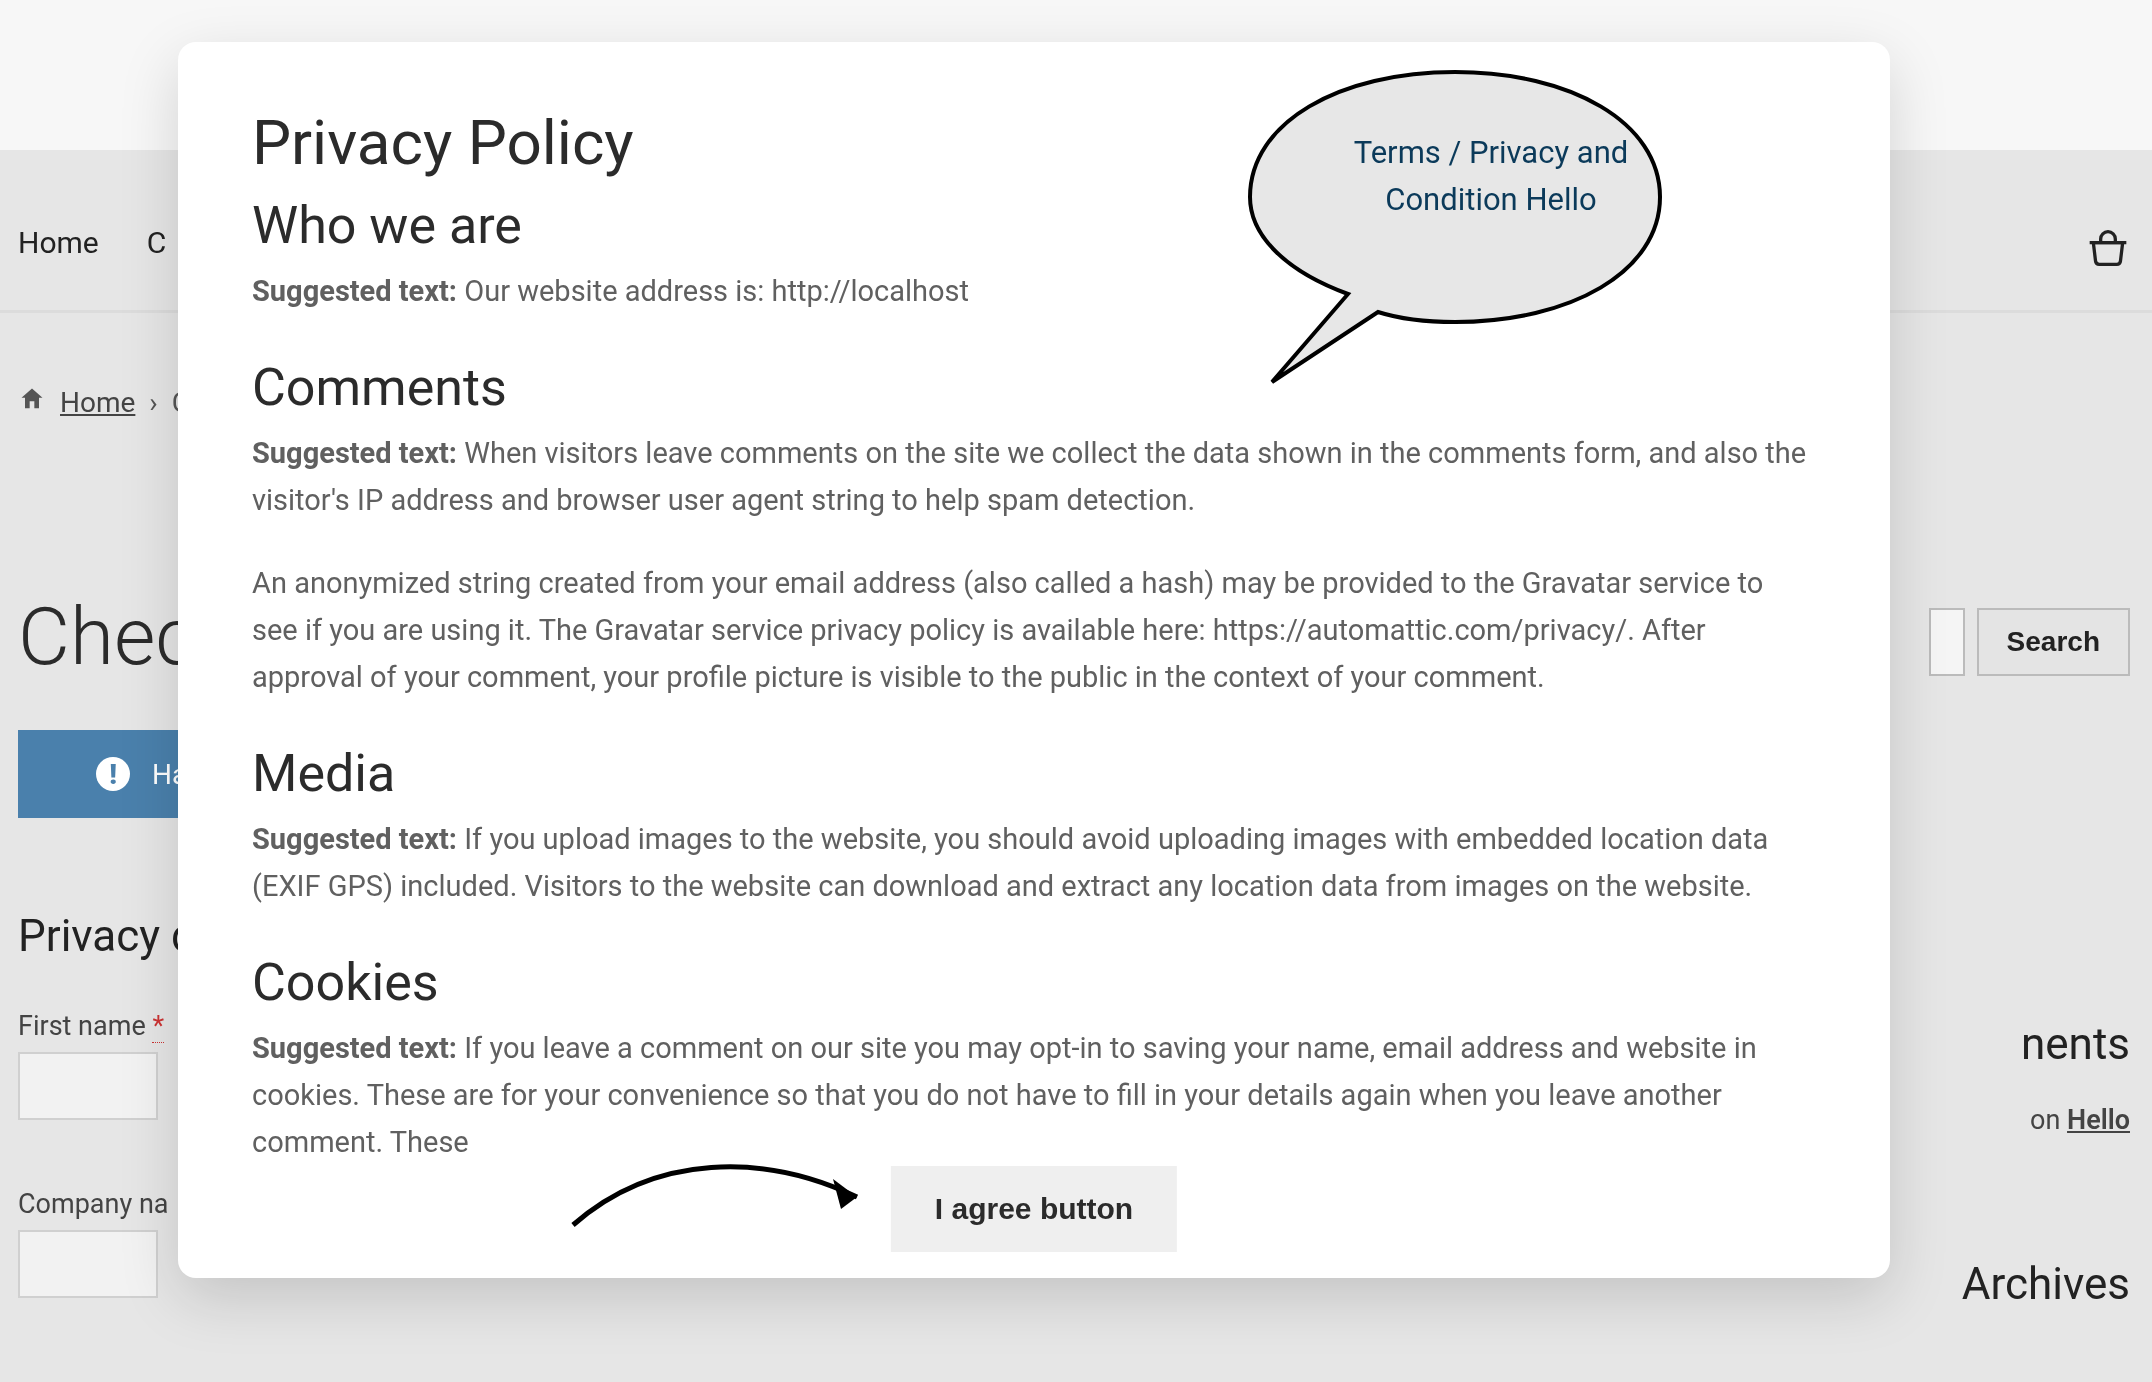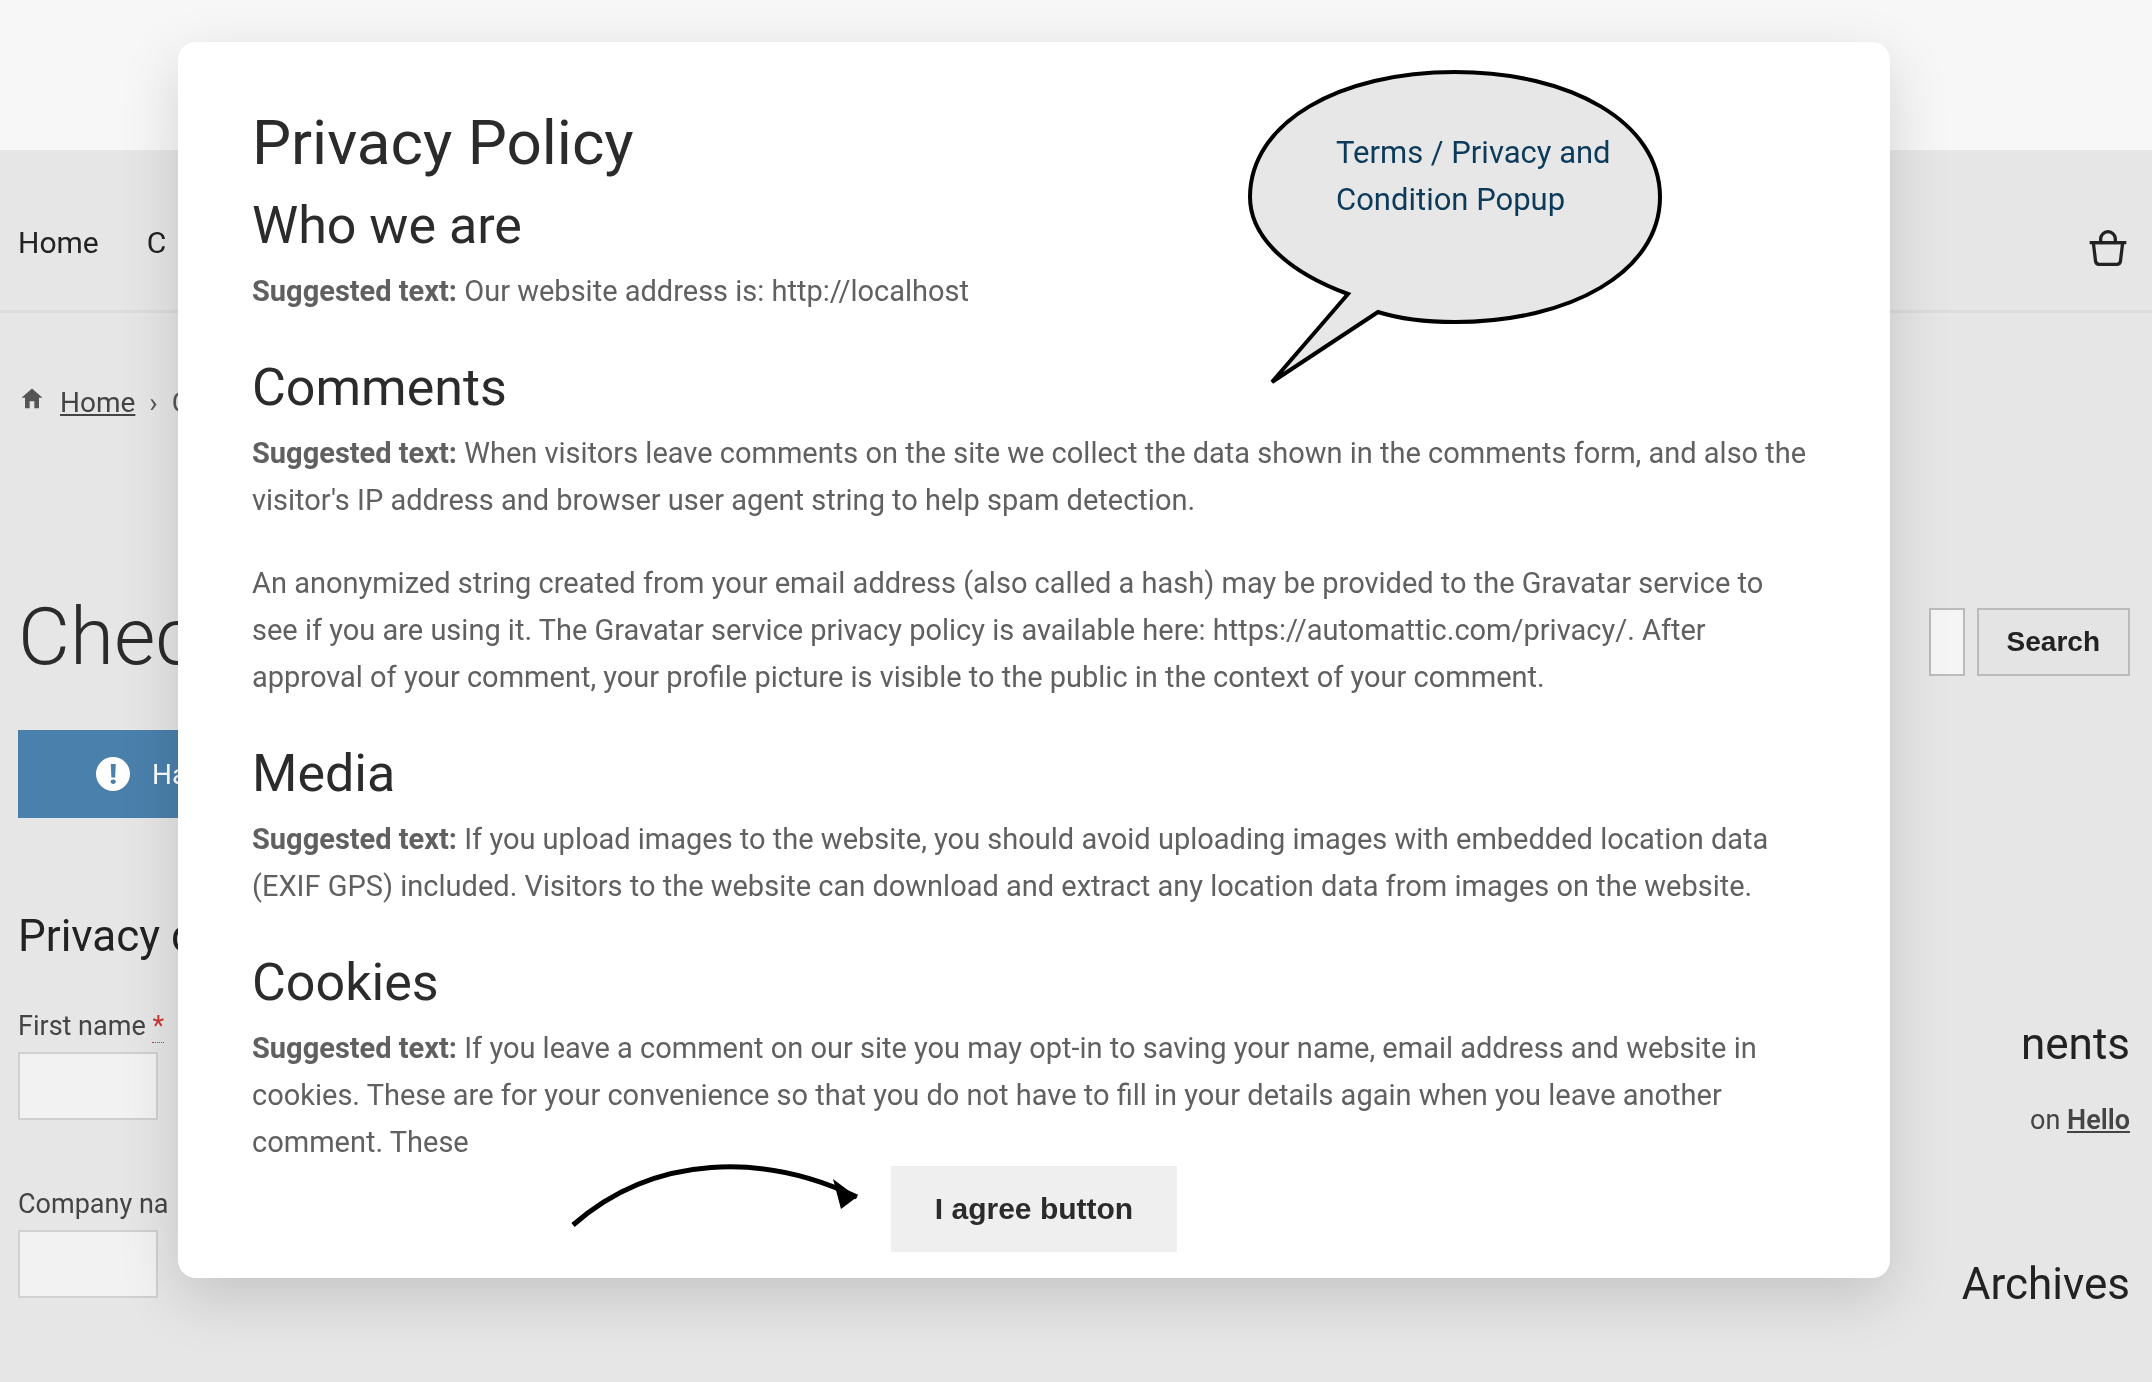--- a/index.html
+++ b/index.html
@@ -239,20 +239,21 @@
     width: 450px;
     height: 310px;
     pointer-events: none;
   }
   .callout svg { width: 100%; height: 100%; overflow: visible; }
   .callout-text {
     position: absolute;
     top: 130px;
     left: 1336px;
     width: 310px;
+    text-align: center;
     font-size: 31px;
     line-height: 1.5;
     color: #0b3a5a;
     pointer-events: none;
   }
   .arrow {
     position: absolute;
     top: 1145px;
     left: 565px;
     width: 320px;
@@ -355,21 +356,21 @@
              C340 10 430 60 430 135
              C430 210 340 260 225 260
              C195 260 170 257 148 250
              L42 320 L118 232
              C58 210 20 175 20 135
              C20 60 110 10 225 10 Z" fill="#e7e7e7" stroke="#000" stroke-width="4"></path>
   </svg>
 </div>
 <div class="callout-text">
   <span>Terms / Privacy and</span><br>
-  <span>Condition Popup</span>
+  <span>Condition Hello</span>
 </div>
 
 <div class="arrow">
   <svg viewBox="0 0 320 96" overflow="visible">
     <path d="M8 80 C 90 8, 200 8, 292 52" fill="none" stroke="#000" stroke-width="5"></path>
     <path d="M292 52 L268 34 L276 64 Z" fill="#000"></path>
   </svg>
 </div>
 
 </body></html>

